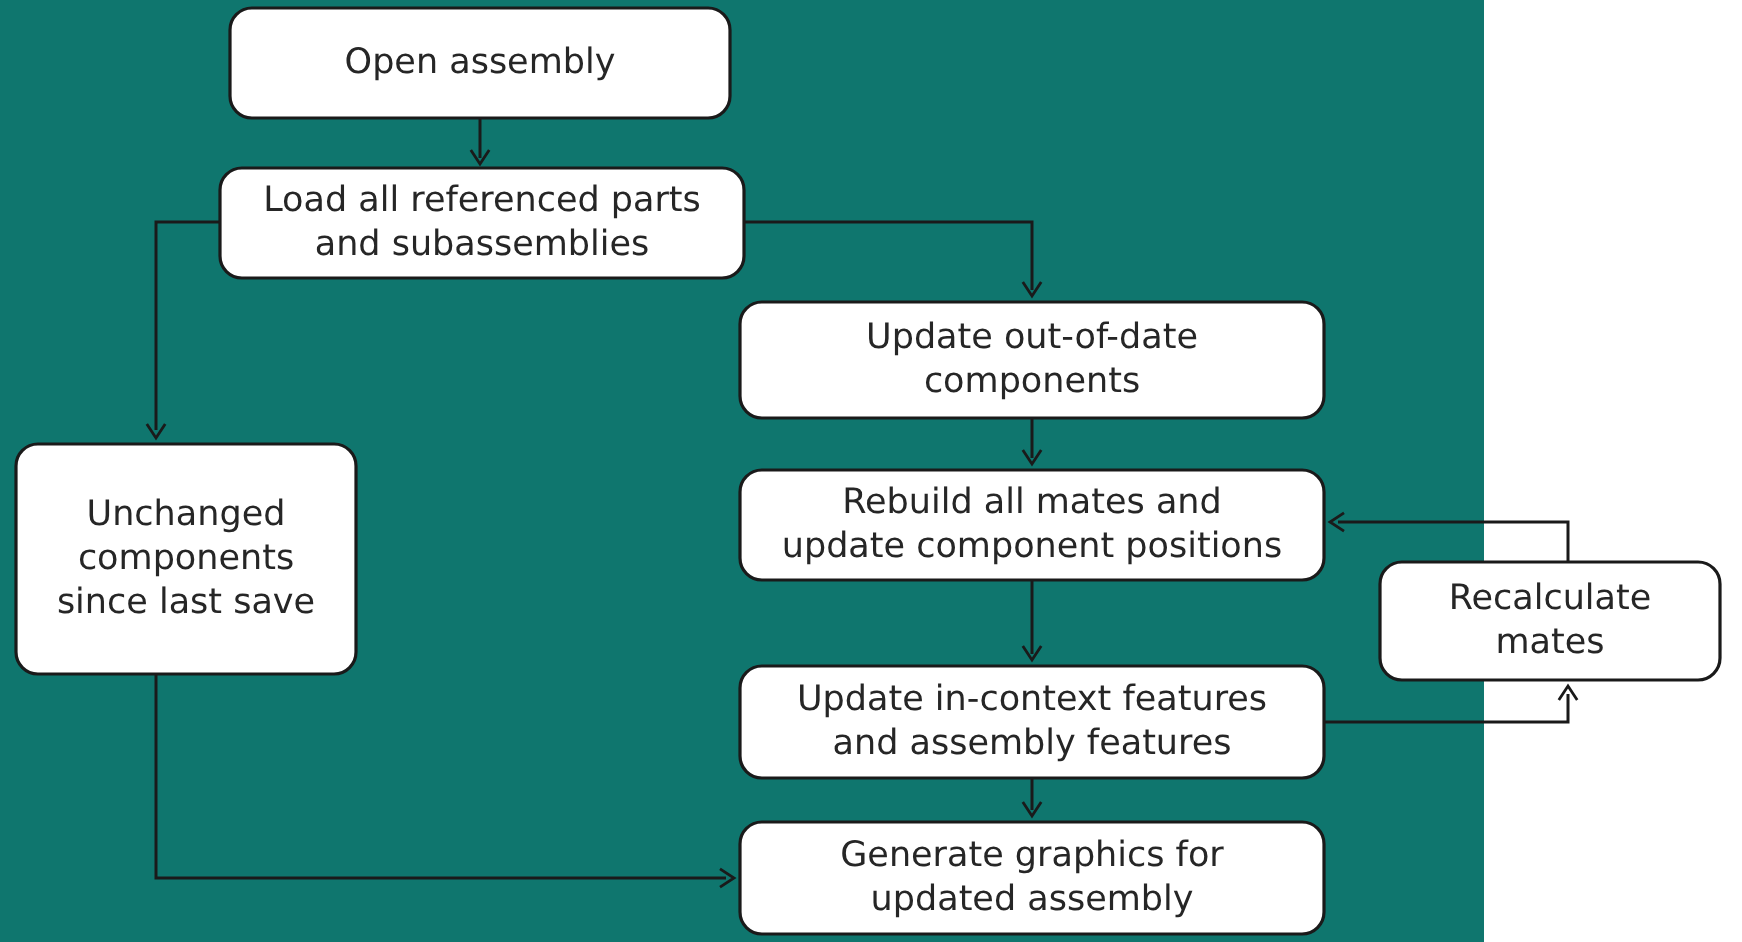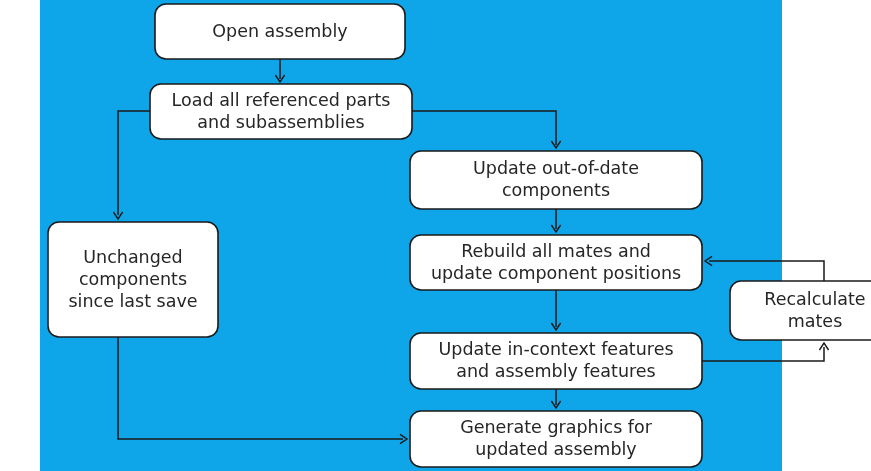--- a/index.html
+++ b/index.html
@@ -10,22 +10,21 @@
   body {
     width: 871px;
     height: 471px;
     font-family: "DejaVu Sans", "Liberation Sans", sans-serif;
     overflow: hidden;
   }
   #flowchart-root {
     position: relative;
     width: 742px;
     height: 471px;
-    background: #0ea5e9;
-    margin-left: 40px;
+    background: #0f766e;
   }
   svg.diagram {
     display: block;
     width: 871px;
     height: 471px;
   }
   .node-rect {
     fill: #ffffff;
     stroke: #1a1a1a;
     stroke-width: 1.6;

